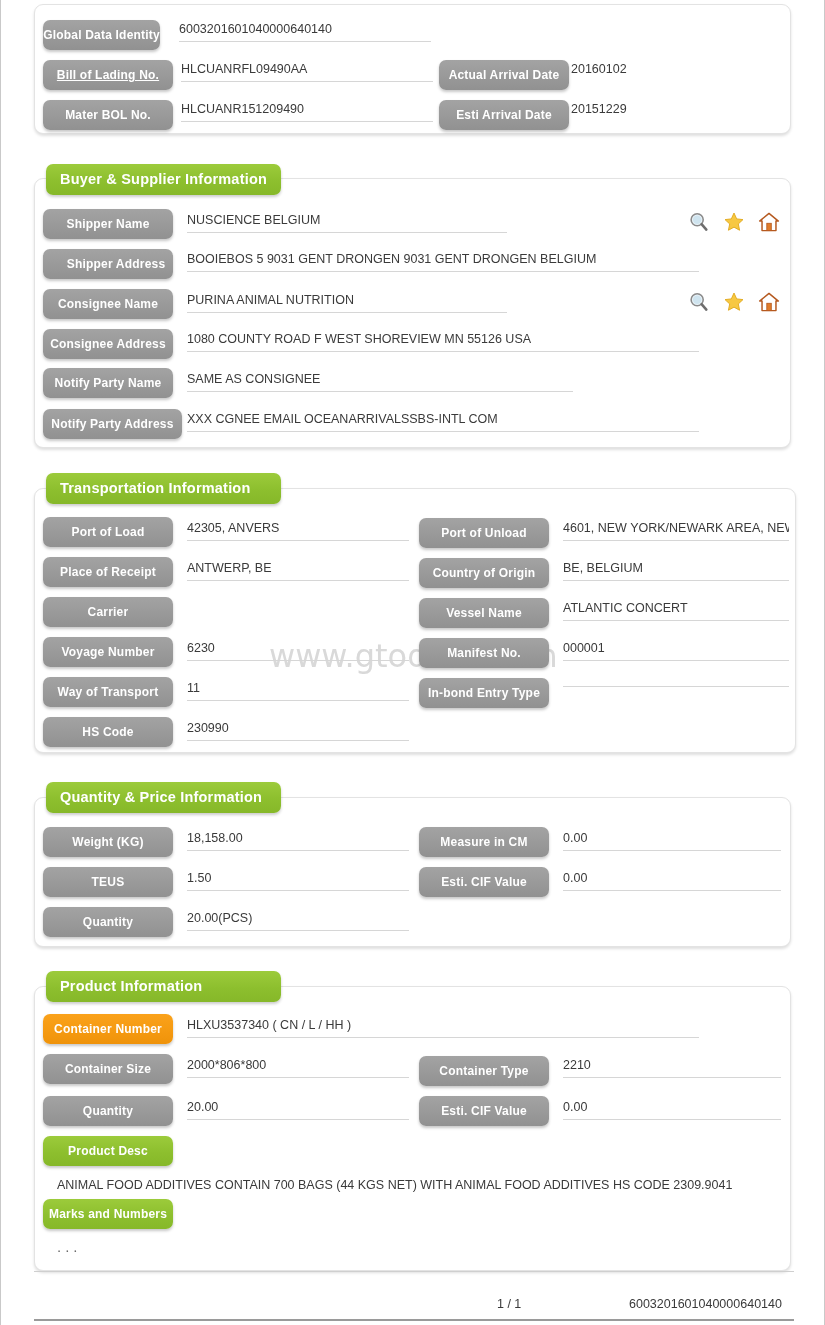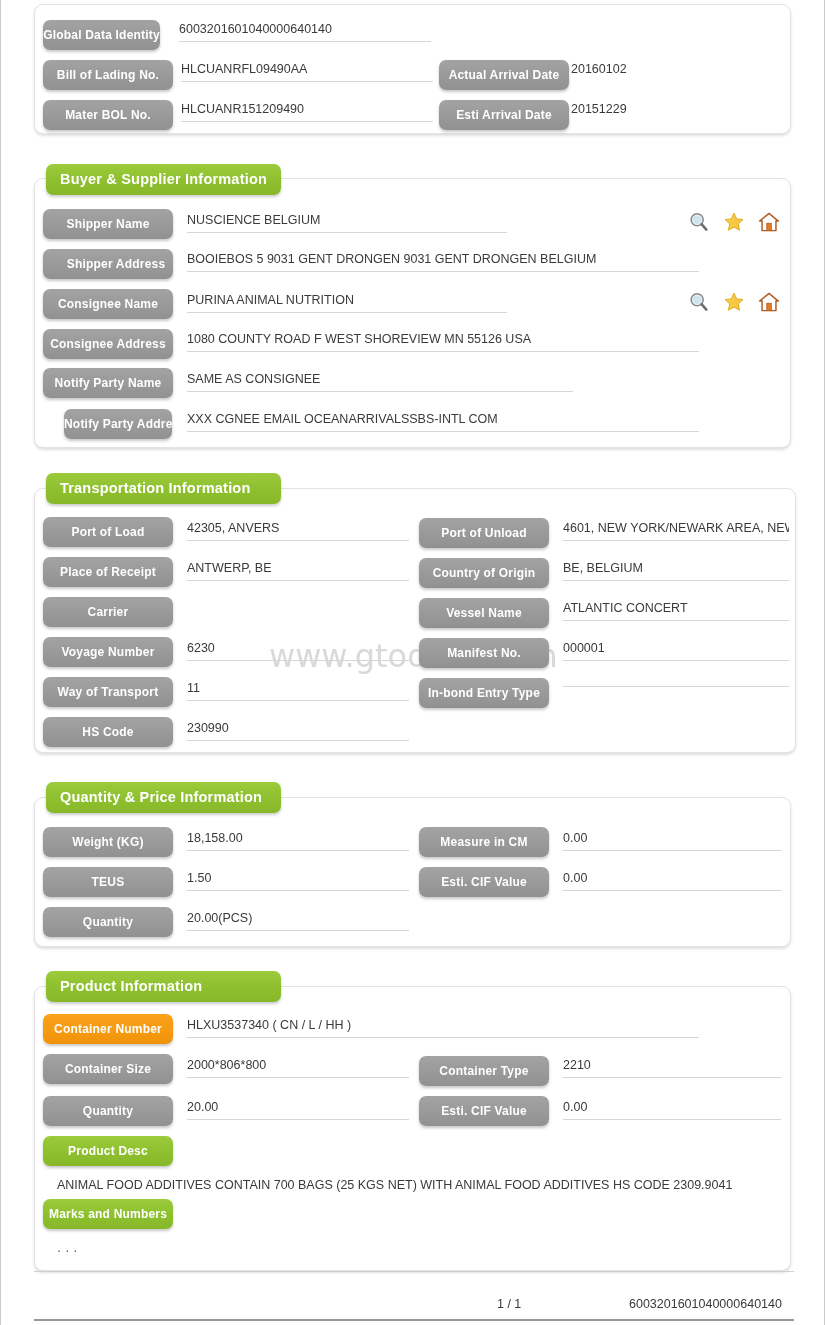--- a/index.html
+++ b/index.html
@@ -136,21 +136,21 @@
 </head>
 <body>
 
 <div class="page">
 
   <div class="card" style="left:33px; top:4px; width:757px; height:130px;"></div>
 
   <div class="pill gray" style="left:42px; top:20px; width:117px;">Global Data Identity</div>
   <div class="val" style="left:178px; top:22px; width:252px;">6003201601040000640140</div>
 
-  <div class="pill gray" style="left:42px; top:60px; width:130px;">Bill of Lading No.</div>
+  <div class="pill gray" style="left:42px; top:60px; width:130px;text-decoration:underline;">Bill of Lading No.</div>
   <div class="val" style="left:180px; top:62px; width:252px;">HLCUANRFL09490AA</div>
 
   <div class="pill gray" style="left:42px; top:100px; width:130px;">Mater BOL No.</div>
   <div class="val" style="left:180px; top:102px; width:252px;">HLCUANR151209490</div>
 
   <div class="pill gray" style="left:438px; top:60px; width:130px;">Actual Arrival Date</div>
   <div class="val noline" style="left:570px; top:62px; width:210px;">20160102</div>
 
   <div class="pill gray" style="left:438px; top:100px; width:130px;">Esti Arrival Date</div>
   <div class="val noline" style="left:570px; top:102px; width:210px;">20151229</div>
@@ -166,21 +166,21 @@
 
   <div class="pill gray" style="left:42px; top:289px; width:130px;">Consignee Name</div>
   <div class="val" style="left:186px; top:293px; width:320px;">PURINA ANIMAL NUTRITION</div>
 
   <div class="pill gray" style="left:42px; top:329px; width:130px;">Consignee Address</div>
   <div class="val" style="left:186px; top:332px; width:512px;">1080 COUNTY ROAD F WEST SHOREVIEW MN 55126 USA</div>
 
   <div class="pill gray" style="left:42px; top:368px; width:130px;">Notify Party Name</div>
   <div class="val" style="left:186px; top:372px; width:386px;">SAME AS CONSIGNEE</div>
 
-  <div class="pill gray" style="left:42px; top:409px; width:108px;margin-left:21px;">Notify Party Address</div>
+  <div class="pill gray" style="left:42px; top:409px; width:139px;">Notify Party Address</div>
   <div class="val" style="left:186px; top:412px; width:512px;">XXX CGNEE EMAIL OCEANARRIVALSSBS-INTL COM</div>
 
   <div class="icon-row" style="left:687px; top:211px;">
     <span class="icon-btn" title="search">
       <svg viewBox="0 0 24 24" width="22" height="22">
         <circle cx="10" cy="9.5" r="6.6" fill="#e9f2f7" stroke="#8a8a8a" stroke-width="1.7"></circle>
         <circle cx="10" cy="9.5" r="4.6" fill="#cfe4ef" stroke="none"></circle>
         <line x1="14.8" y1="14.4" x2="20" y2="20.3" stroke="#6e6e6e" stroke-width="2.8" stroke-linecap="round"></line>
       </svg>
     </span>
@@ -285,21 +285,21 @@
   <div class="pill gray" style="left:42px; top:1096px; width:130px;">Quantity</div>
   <div class="val" style="left:186px; top:1100px; width:222px;">20.00</div>
 
   <div class="pill gray" style="left:418px; top:1056px; width:130px;">Container Type</div>
   <div class="val" style="left:562px; top:1058px; width:218px;">2210</div>
 
   <div class="pill gray" style="left:418px; top:1096px; width:130px;">Esti. CIF Value</div>
   <div class="val" style="left:562px; top:1100px; width:218px;">0.00</div>
 
   <div class="pill green" style="left:42px; top:1136px; width:130px;">Product Desc</div>
-  <div class="plain" style="left:56px; top:1178px;">ANIMAL FOOD ADDITIVES CONTAIN 700 BAGS (25 KGS NET) WITH ANIMAL FOOD ADDITIVES HS CODE 2309.9041</div>
+  <div class="plain" style="left:56px; top:1178px;">ANIMAL FOOD ADDITIVES CONTAIN 700 BAGS (44 KGS NET) WITH ANIMAL FOOD ADDITIVES HS CODE 2309.9041</div>
 
   <div class="pill green" style="left:42px; top:1199px; width:130px;">Marks and Numbers</div>
   <div class="dots" style="left:56px; top:1238px;">...</div>
 
   <div class="footer-rule"></div>
   <div class="footer-txt" style="left:48px; top:1297px;margin-top:40px;">U.S. Import Bill of Lading Data</div>
   <div class="footer-txt" style="left:496px; top:1297px;">1 / 1</div>
   <div class="footer-txt" style="left:628px; top:1297px;">6003201601040000640140</div>
   <div class="footer-rule2"></div>
 

